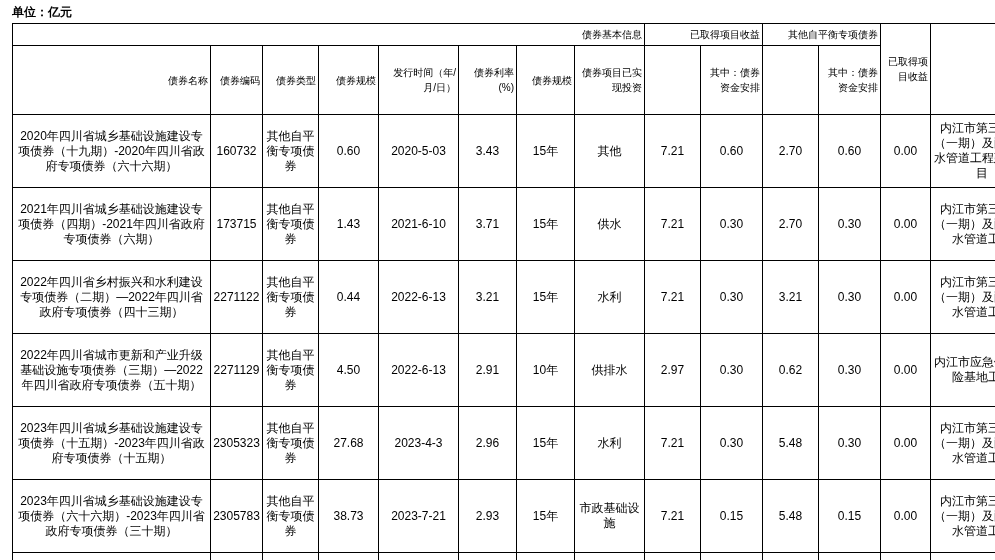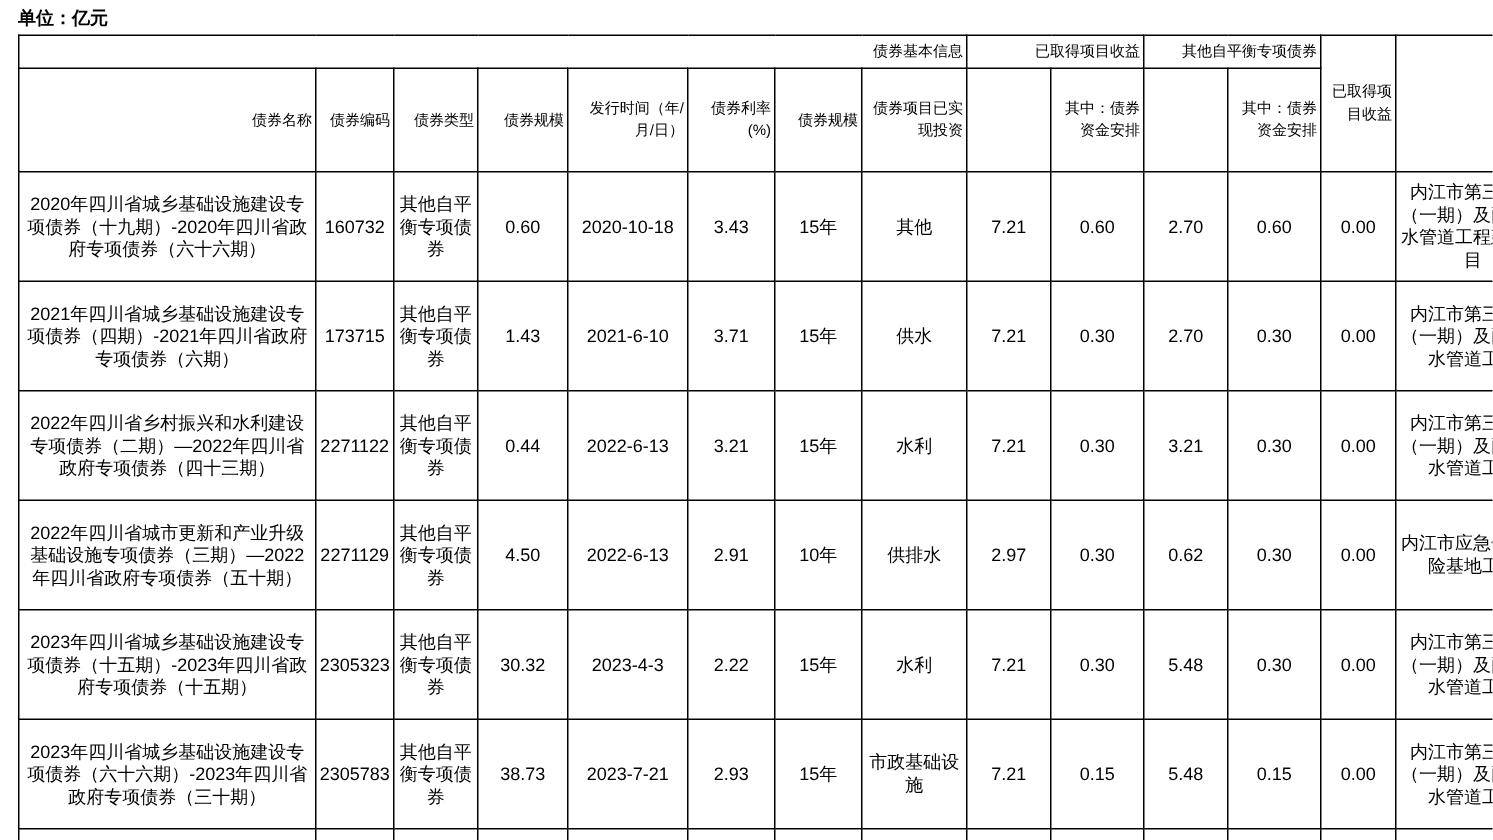--- a/index.html
+++ b/index.html
@@ -132,21 +132,21 @@
         <th></th>
         <th>其中：债券资金安排</th>
       </tr>
     </thead>
     <tbody>
       <tr class="row-body">
         <td class="c-name">2020年四川省城乡基础设施建设专项债券（十九期）-2020年四川省政府专项债券（六十六期）</td>
         <td>160732</td>
         <td class="c-type">其他自平衡专项债券</td>
         <td>0.60</td>
-        <td>2020-10-18</td>
+        <td>2020-5-03</td>
         <td>3.43</td>
         <td>15年</td>
         <td>其他</td>
         <td>7.21</td>
         <td>0.60</td>
         <td>2.70</td>
         <td>0.60</td>
         <td>0.00</td>
         <td class="c-note">内江市第三水厂（一期）及配套引水管道工程建设项目</td>
       </tr>
@@ -195,23 +195,23 @@
         <td>0.30</td>
         <td>0.62</td>
         <td>0.30</td>
         <td>0.00</td>
         <td class="c-note">内江市应急供水抢险基地工程</td>
       </tr>
       <tr class="row-body">
         <td class="c-name">2023年四川省城乡基础设施建设专项债券（十五期）-2023年四川省政府专项债券（十五期）</td>
         <td>2305323</td>
         <td class="c-type">其他自平衡专项债券</td>
-        <td>30.32</td>
+        <td>27.68</td>
         <td>2023-4-3</td>
-        <td>2.22</td>
+        <td>2.96</td>
         <td>15年</td>
         <td>水利</td>
         <td>7.21</td>
         <td>0.30</td>
         <td>5.48</td>
         <td>0.30</td>
         <td>0.00</td>
         <td class="c-note">内江市第三水厂（一期）及配套引水管道工程</td>
       </tr>
       <tr class="row-body">

